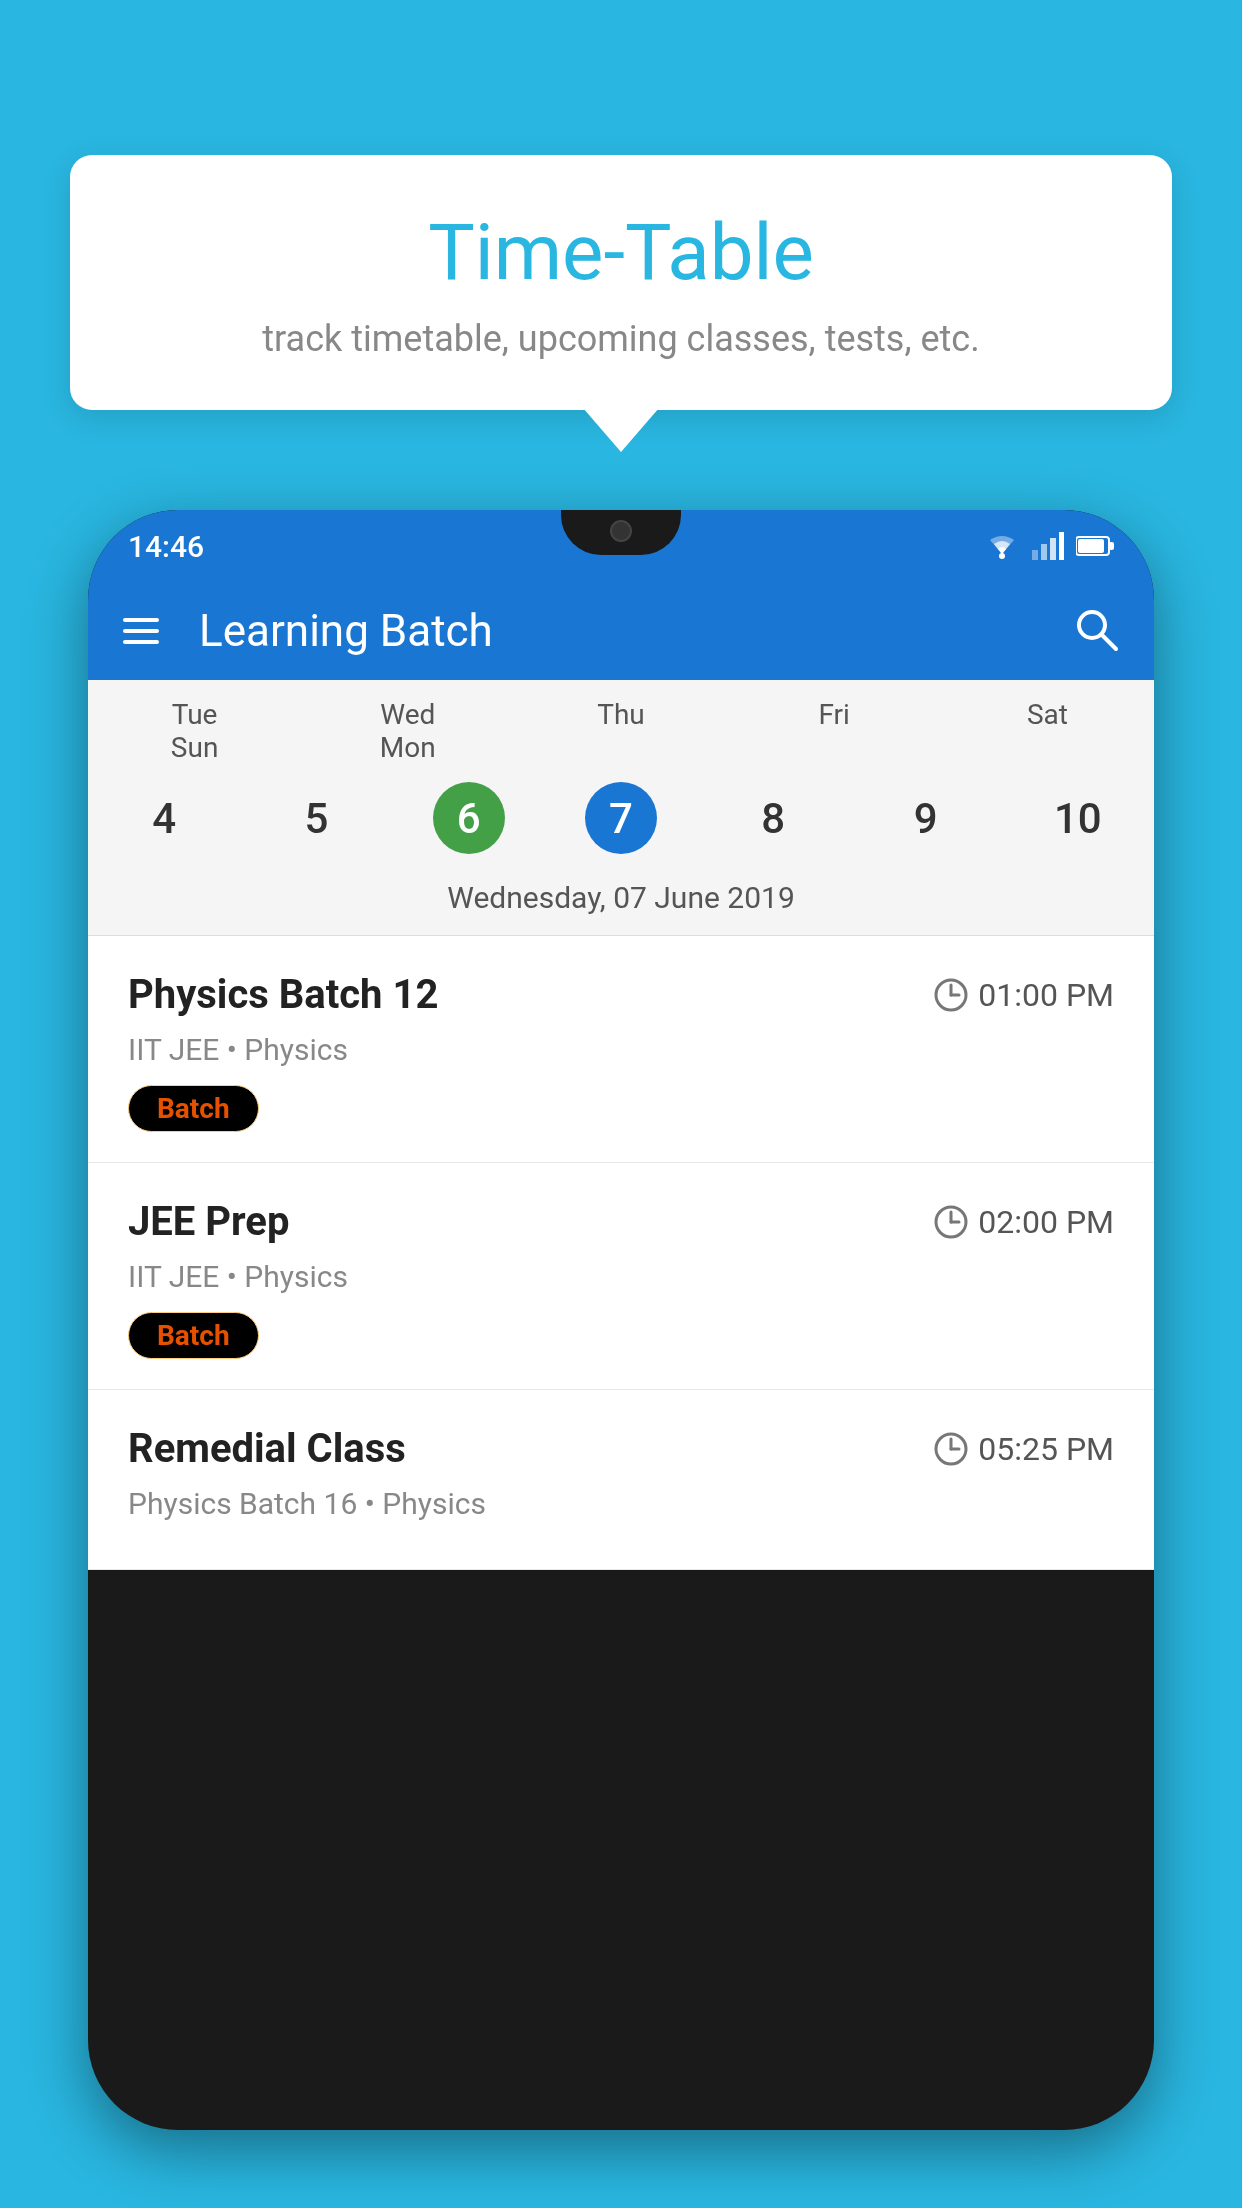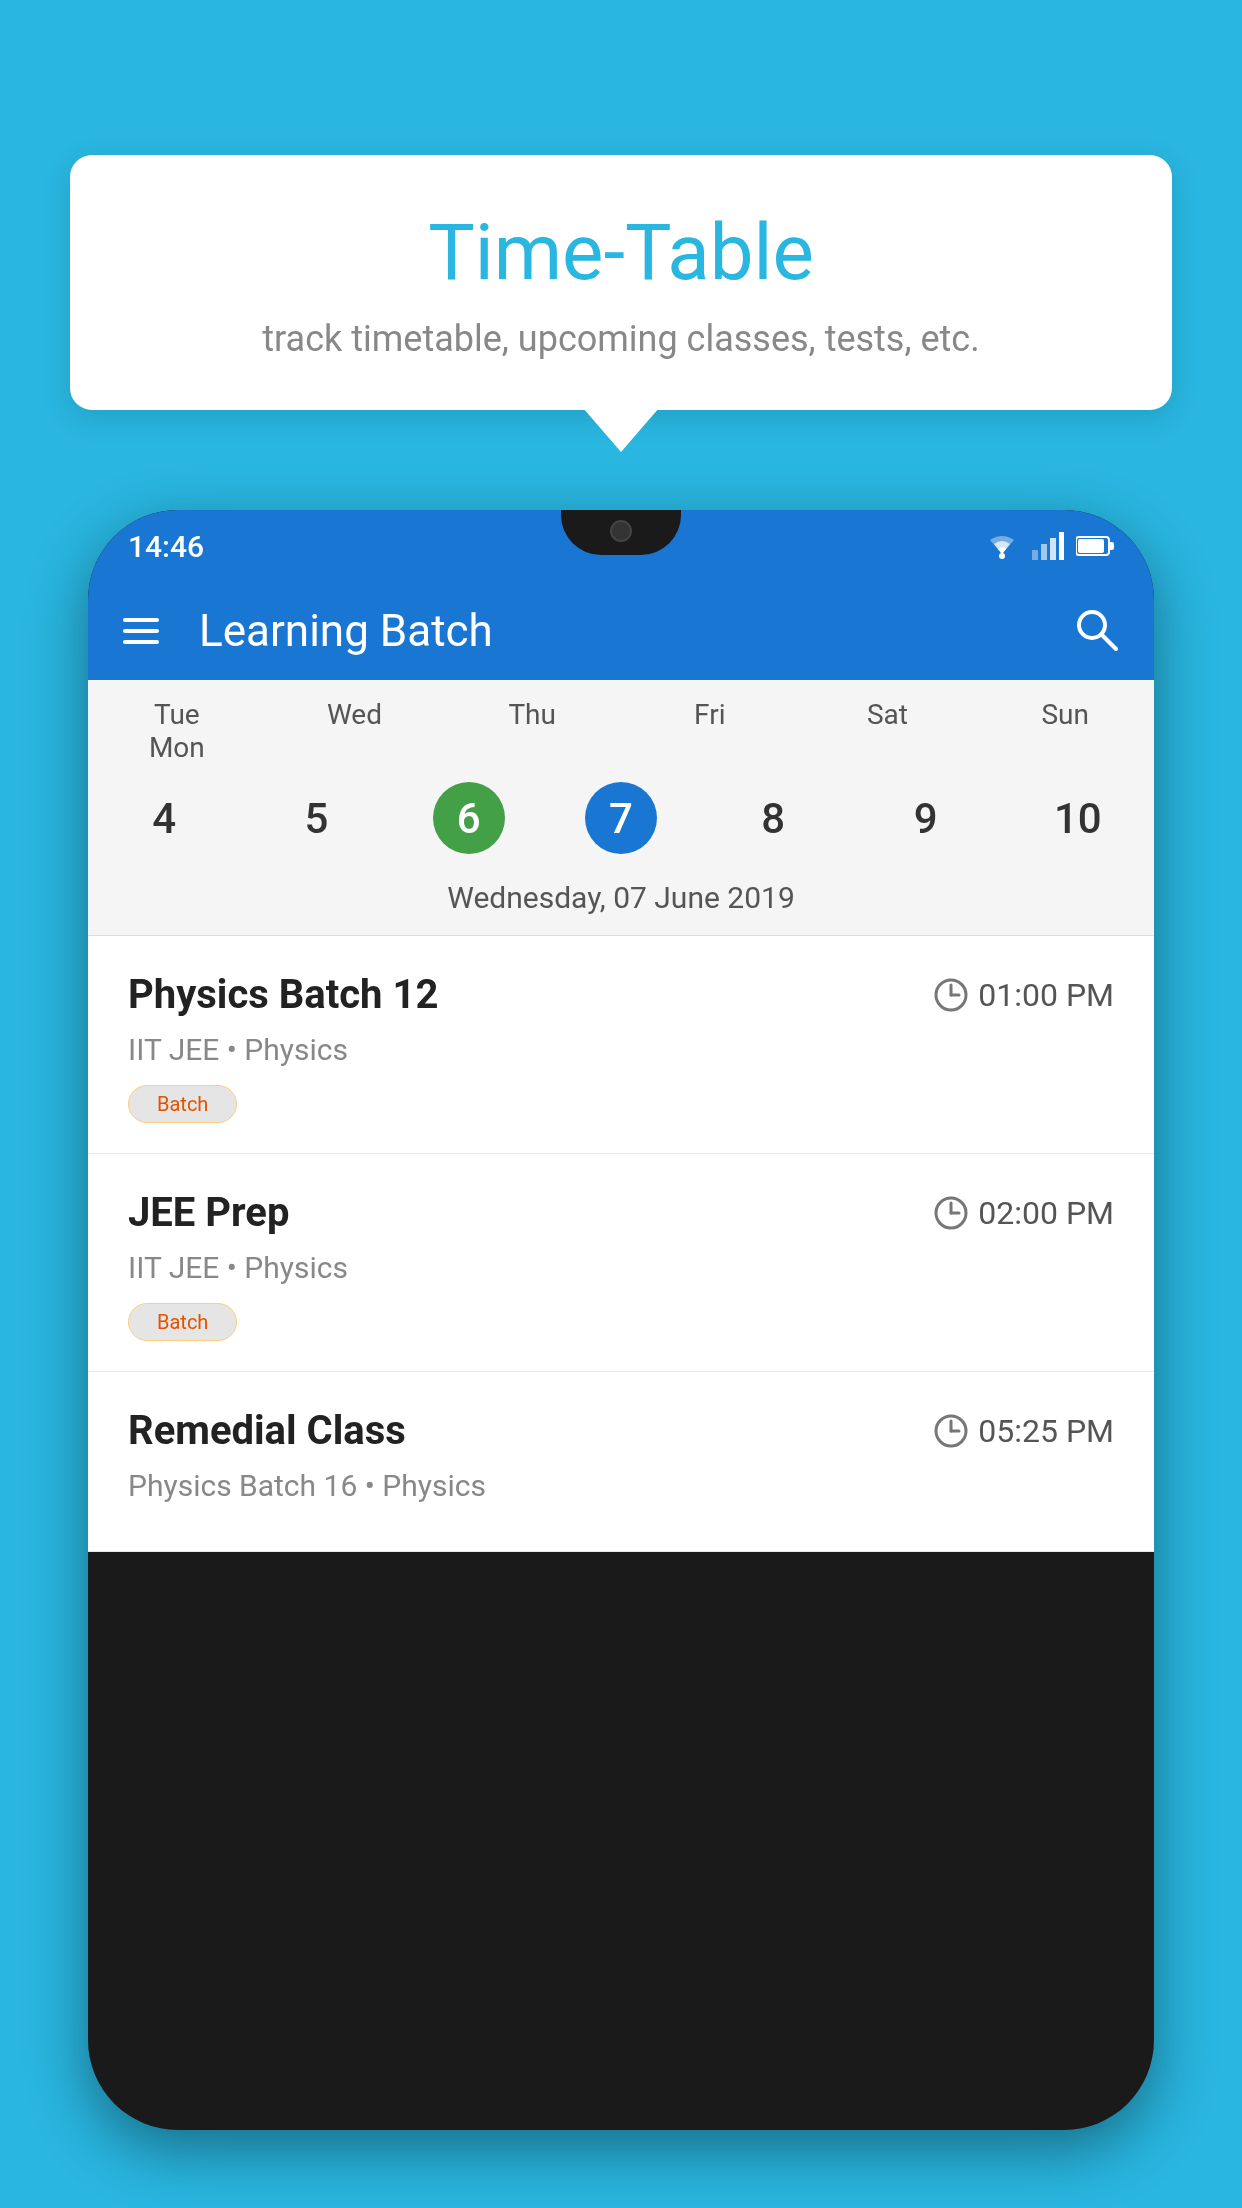--- a/index.html
+++ b/index.html
@@ -152,21 +152,21 @@
       margin-left: 10px;
     }
 
     
     .calendar-section {
       background: #f5f5f5;
     }
 
     .day-labels-row {
       display: grid;
-      grid-template-columns: repeat(6, 1fr);
+      grid-template-columns: repeat(5, 1fr);
       padding: 18px 0 8px;
       background: #f5f5f5;
     }
 
     .day-label {
       text-align: center;
       font-size: 28px;
       color: #555;
       font-weight: 400;
     }
@@ -249,27 +249,27 @@
     }
 
     .schedule-item-subtitle {
       font-size: 30px;
       color: #888;
       margin-bottom: 18px;
     }
 
     .batch-badge {
       display: inline-block;
-      background: #e5e5e5;
+      background: #000000;
       color: #e65100;
       border: 1.5px solid #ffcc80;
       border-radius: 30px;
       padding: 6px 28px;
-      font-size: 20px;
-      font-weight: 400;
+      font-size: 28px;
+      font-weight: 700;
     }
   </style>
 </head>
 <body>
 
 <div class="tooltip-card">
   <div class="tooltip-title">Time-Table</div>
   <div class="tooltip-subtitle">track timetable, upcoming classes, tests, etc.</div>
 </div>
 

